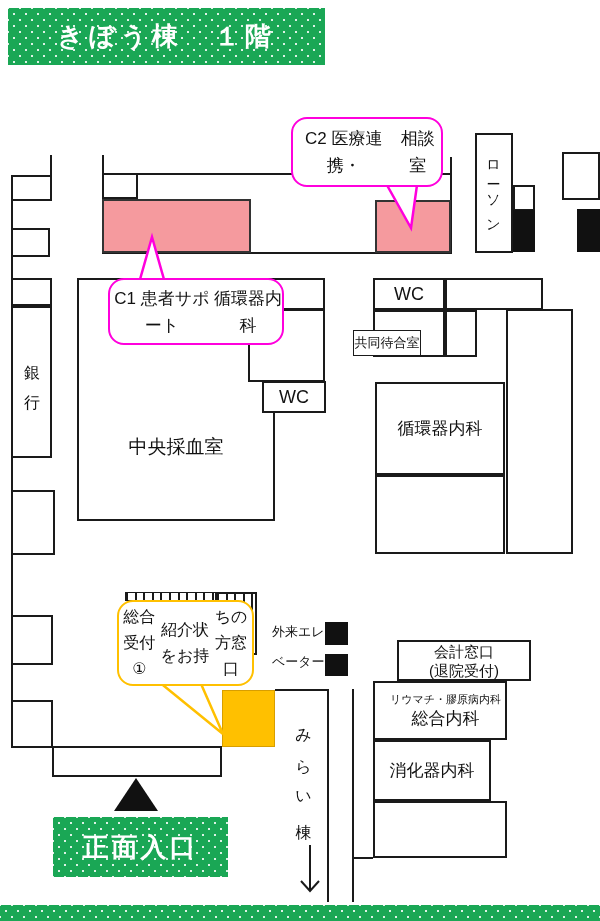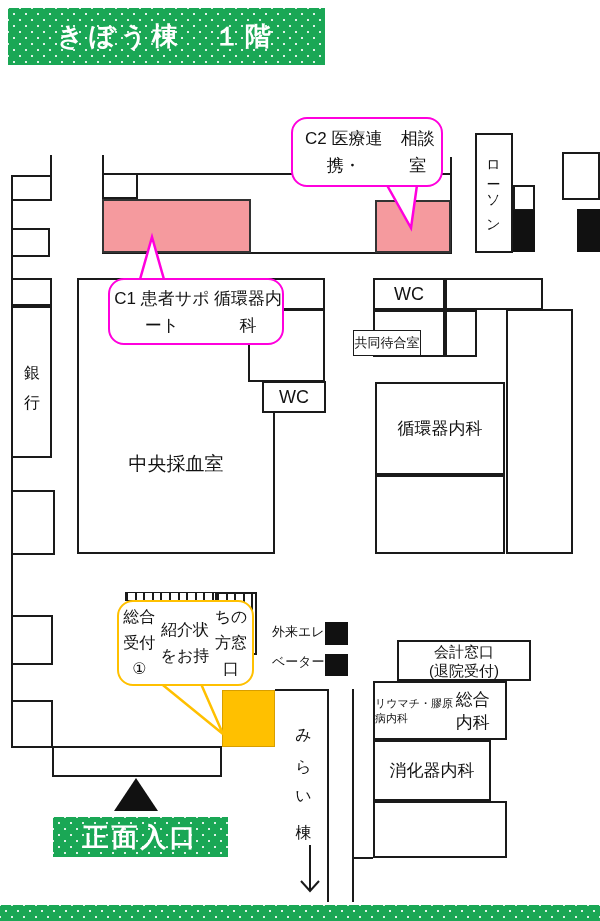--- a/index.html
+++ b/index.html
@@ -51,21 +51,21 @@
   <div class="bx" style="left:102px;top:173px;width:36px;height:26px;"></div>
   <div class="fill pink" style="left:102px;top:199px;width:149px;height:54px;"></div>
   <div class="fill pink" style="left:375px;top:200px;width:76px;height:53px;"></div>
 
   <div class="bx vtext" style="left:475px;top:133px;width:38px;height:120px;font-size:14px;letter-spacing:9px;">ローソン</div>
   <div class="bx" style="left:513px;top:185px;width:22px;height:26px;"></div>
   <div class="black" style="left:513px;top:210px;width:22px;height:42px;"></div>
   <div class="bx" style="left:562px;top:152px;width:38px;height:48px;"></div>
   <div class="black" style="left:577px;top:209px;width:23px;height:43px;"></div>
 
-  <div class="bx lbl" style="left:77px;top:278px;width:198px;height:276px;font-size:19px;padding-top:95px;">中央採血室</div>
+  <div class="bx lbl" style="left:77px;top:278px;width:198px;height:243px;font-size:19px;padding-top:95px;">中央採血室</div>
   <div class="bx" style="left:248px;top:278px;width:77px;height:104px;"></div>
   <div class="hl" style="left:248px;top:308px;width:77px;border-top-width:3px;"></div>
   <div class="bx lbl" style="left:262px;top:381px;width:64px;height:32px;font-size:18px;">WC</div>
 
   <div class="bx lbl" style="left:373px;top:278px;width:72px;height:32px;font-size:18px;">WC</div>
   <div class="bx" style="left:445px;top:278px;width:98px;height:32px;"></div>
   <div class="bx" style="left:373px;top:310px;width:72px;height:47px;"></div>
   <div class="bx" style="left:445px;top:310px;width:32px;height:47px;"></div>
   <div class="bx lbl z3" style="left:353px;top:318px;width:68px;height:26px;font-size:13px;border-width:1.5px;margin-top:12px;">共同待合室</div>
   <div class="bx" style="left:506px;top:309px;width:67px;height:245px;"></div>
@@ -89,21 +89,21 @@
   <div class="hl" style="left:275px;top:689px;width:52px;"></div>
   <div class="vl" style="left:327px;top:689px;height:213px;"></div>
   <div class="vl" style="left:352px;top:689px;height:213px;"></div>
   <div class="hl" style="left:352px;top:857px;width:21px;"></div>
   <div class="vtext" style="position:absolute;left:290px;top:700px;width:26px;height:140px;font-size:16px;letter-spacing:13px;">みらい棟</div>
 
   <div class="bx" style="left:373px;top:640px;width:134px;height:41px;display:flex;flex-direction:column;align-items:center;justify-content:center;font-size:15px;line-height:19px;margin-left:24px;">
     <div>会計窓口</div>
     <div>(退院受付)</div>
   </div>
-  <div class="bx" style="left:373px;top:681px;width:134px;height:59px;display:flex;align-items:center;justify-content:center;">
+  <div class="bx" style="left:373px;top:681px;width:134px;height:59px;display:flex;flex-direction:column;align-items:center;justify-content:center;padding-left:11px;">
     <div style="font-size:11px;">リウマチ・膠原病内科</div>
     <div style="font-size:17px;">総合内科</div>
   </div>
   <div class="bx lbl" style="left:373px;top:740px;width:118px;height:61px;">消化器内科</div>
   <div class="bx" style="left:373px;top:801px;width:134px;height:57px;"></div>
 
   <svg class="layer" width="600" height="921" viewBox="0 0 600 921">
     <polygon points="383,178 418,178 411,228" fill="#fff" stroke="#ff00dd" stroke-width="2.5"></polygon>
     <polygon points="139,283 165,283 152,237" fill="#fff" stroke="#ff00dd" stroke-width="2.5"></polygon>
     <polygon points="153,677 198,677 223,734" fill="#fff" stroke="#ffc000" stroke-width="2.5"></polygon>
@@ -118,16 +118,16 @@
   <div class="bubble magenta" style="left:108px;top:278px;width:172px;height:63px;">
     <div>C1 患者サポート</div>
     <div>循環器内科</div>
   </div>
   <div class="bubble yellow" style="left:85px;top:600px;width:133px;height:82px;font-size:16px;line-height:26px;">
     <div>総合受付①</div>
     <div>紹介状をお持</div>
     <div>ちの方窓口</div>
   </div>
 
-  <div class="green lbl" style="position:absolute;left:53px;top:817px;width:175px;height:40px;font-size:26px;letter-spacing:3px;text-align:center;">正面入口</div>
+  <div class="green lbl" style="position:absolute;left:53px;top:817px;width:175px;height:60px;font-size:26px;letter-spacing:3px;text-align:center;">正面入口</div>
 
   <div class="green" style="position:absolute;left:0;top:905px;width:600px;height:16px;"></div>
 </div>
 
 </body></html>

